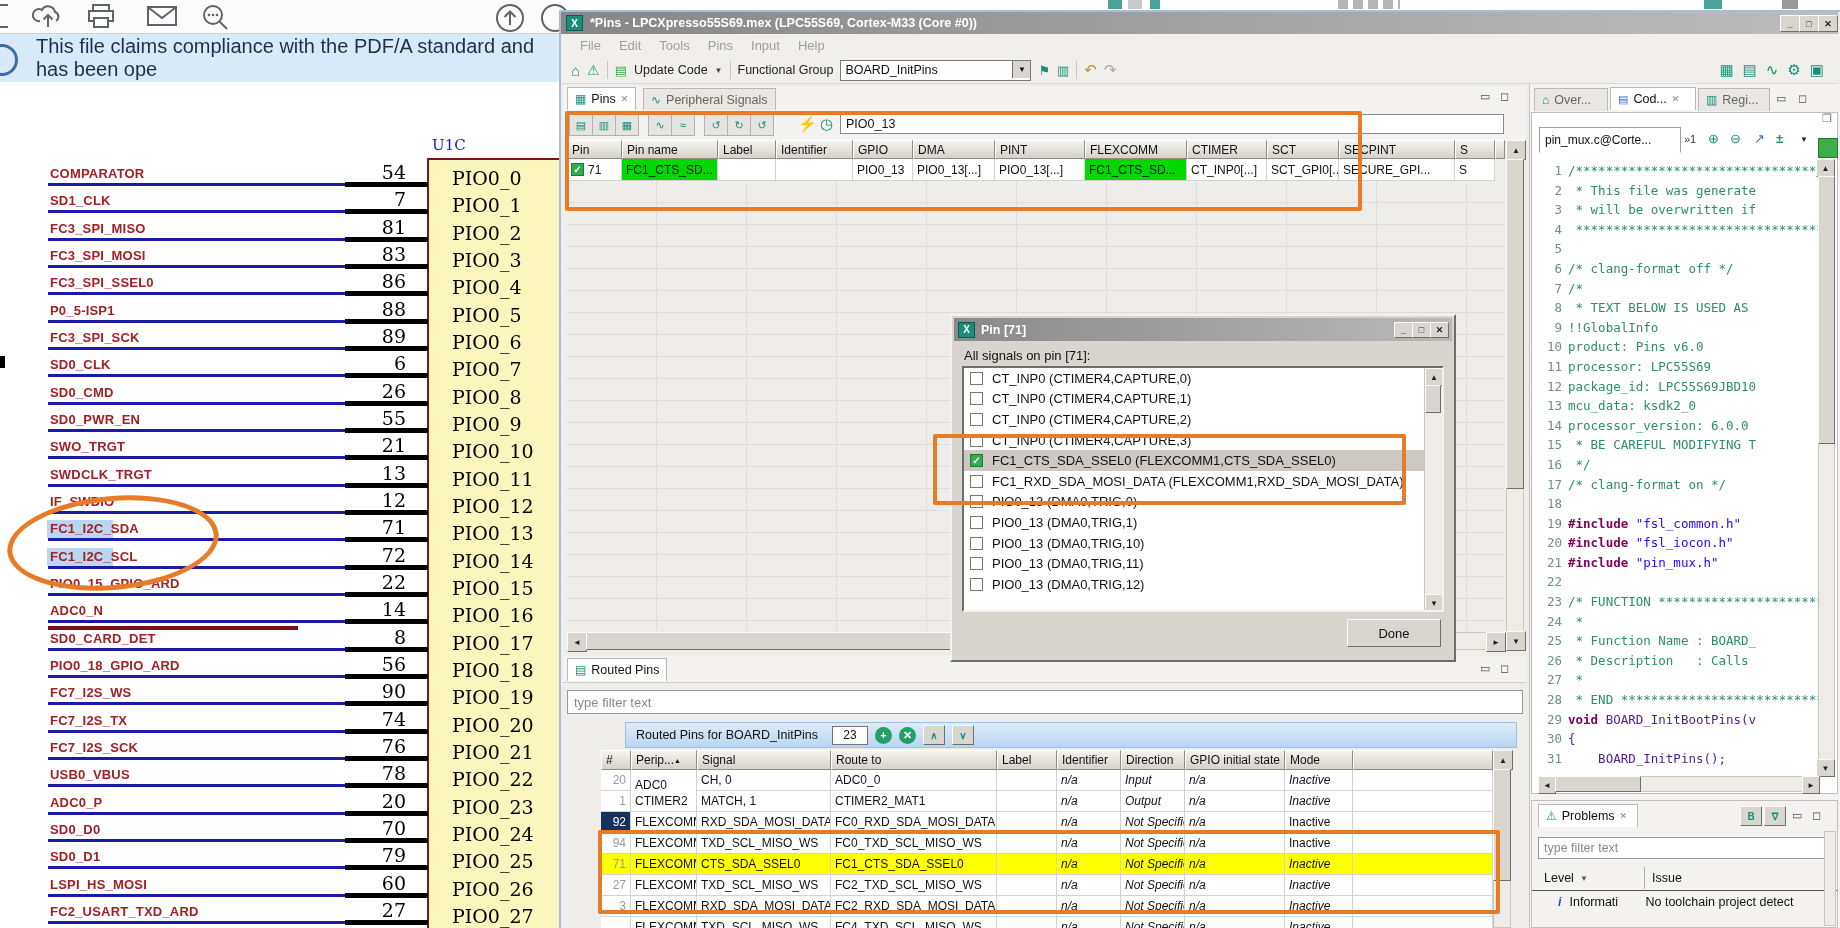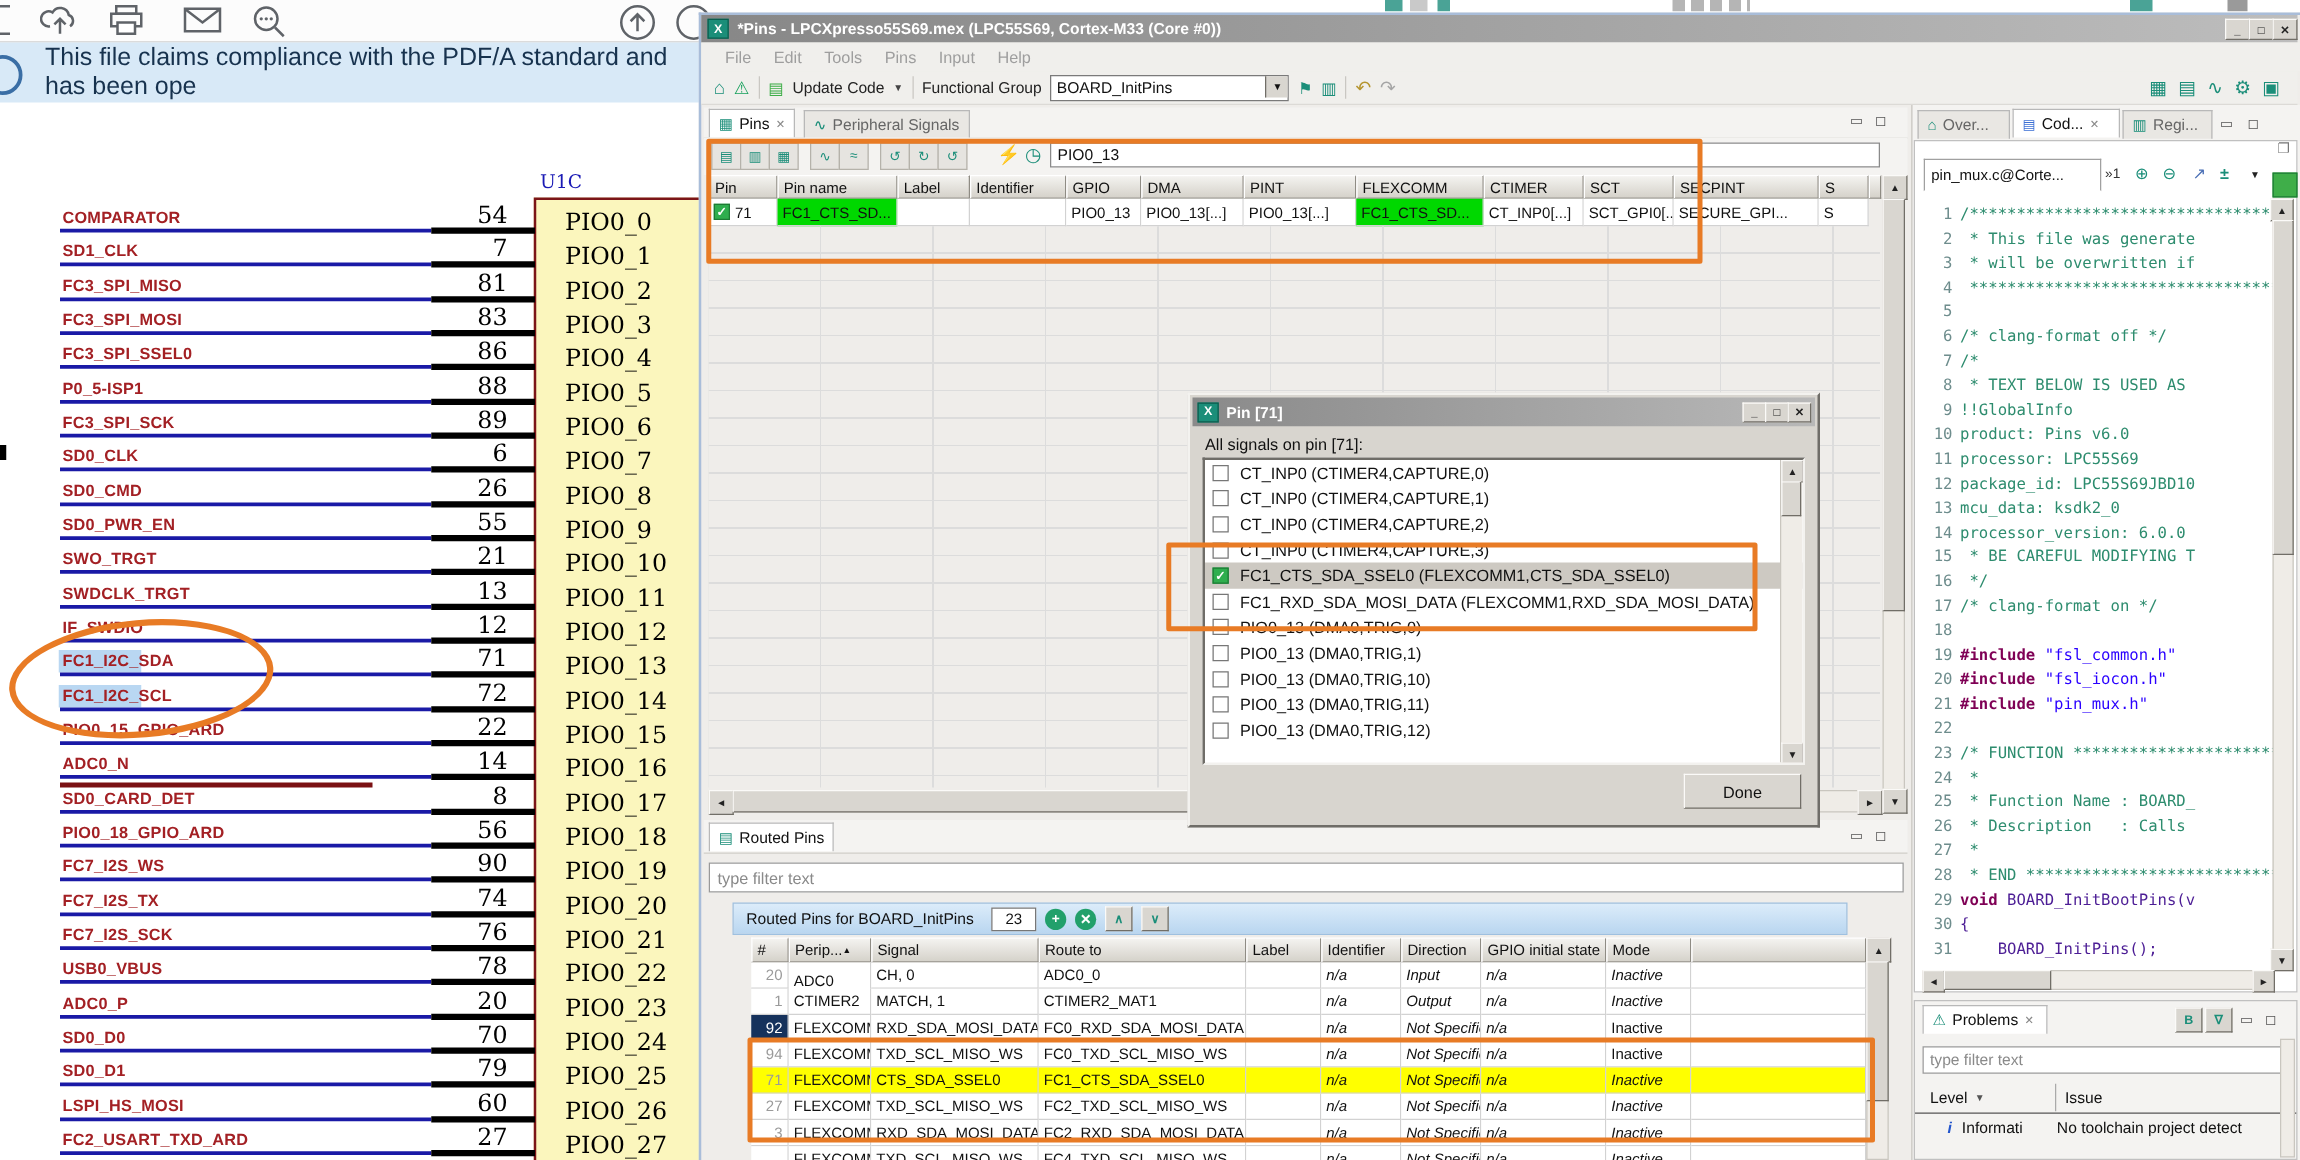--- a/index.html
+++ b/index.html
@@ -64,21 +64,21 @@
   #dlg-title{position:absolute;left:2px;top:2px;right:2px;height:23px;background:linear-gradient(90deg,#8a8a8a,#b8b8b8);display:flex;align-items:center}
   #dlg-label{position:absolute;left:12px;top:32px;font-size:13px}
   #dlg-listbox{position:absolute;left:10px;top:50px;width:482px;height:246px;background:#fff;border:2px solid;border-color:#6f6d68 #f3f2ef #f3f2ef #6f6d68;box-sizing:border-box;overflow:hidden}
   .ditem{position:relative;height:20.6px;display:flex;align-items:center;font-size:13px}
   .ditem.sel{background:#cdc9c2}
   .ditem .cbx{margin:0 9px 0 6px}
   #dlg-done{position:absolute;left:395px;top:303px;width:92px;height:26px;background:#d9d6d0;border:1px solid;border-color:#fbfaf8 #716e67 #716e67 #fbfaf8;display:flex;align-items:center;justify-content:center;font-size:13px}
   #dlg-vscroll{position:absolute;right:0;top:0;bottom:0;width:17px;background:#efece7;border-left:1px solid #c9c6bf}
   
   #routed-filter{left:567px;top:690px;width:956px;height:24px;background:#fff;border:1px solid #999;box-sizing:border-box;display:flex;align-items:center;padding-left:6px;font-size:13px;color:#8a8a8a}
-  #routed-bluebar{left:586px;top:722px;width:892px;height:26px;background:linear-gradient(#dcecfa,#b9d6f0);border:1px solid #9ec0e0;box-sizing:border-box;display:flex;align-items:center;font-size:12.5px}
+  #routed-bluebar{left:625px;top:722px;width:892px;height:26px;background:linear-gradient(#dcecfa,#b9d6f0);border:1px solid #9ec0e0;box-sizing:border-box;display:flex;align-items:center;font-size:12.5px}
   #routed-count{width:34px;height:17px;background:#fff;border:1px solid #777;display:flex;align-items:center;justify-content:center;font-size:12px;margin-left:14px}
   .circbtn{width:17px;height:17px;border-radius:50%;background:#22a06b;color:#fff;font-size:11px;font-weight:bold;display:flex;align-items:center;justify-content:center;margin-left:7px}
   .chevbtn{width:20px;height:18px;background:#d9d6d0;border:1px solid;border-color:#fbfaf8 #716e67 #716e67 #fbfaf8;color:#1b8e79;font-size:10px;font-weight:bold;display:flex;align-items:center;justify-content:center;margin-left:7px}
   .ital{font-style:italic}
   .numcell{justify-content:flex-end;color:#9a9a9a}
   .numsel{background:#16325c !important;color:#fff !important}
   .yellow .tcell{background:#ffff00}
   
   #right-bg{left:1529px;top:84px;width:311px;height:844px;background:#f4f3f1;border-left:1px solid #c6c4bf}
   #editor-frame{left:1531px;top:112px;width:307px;height:682px;background:#fff;border:1px solid #c0c0c0;box-sizing:border-box}

